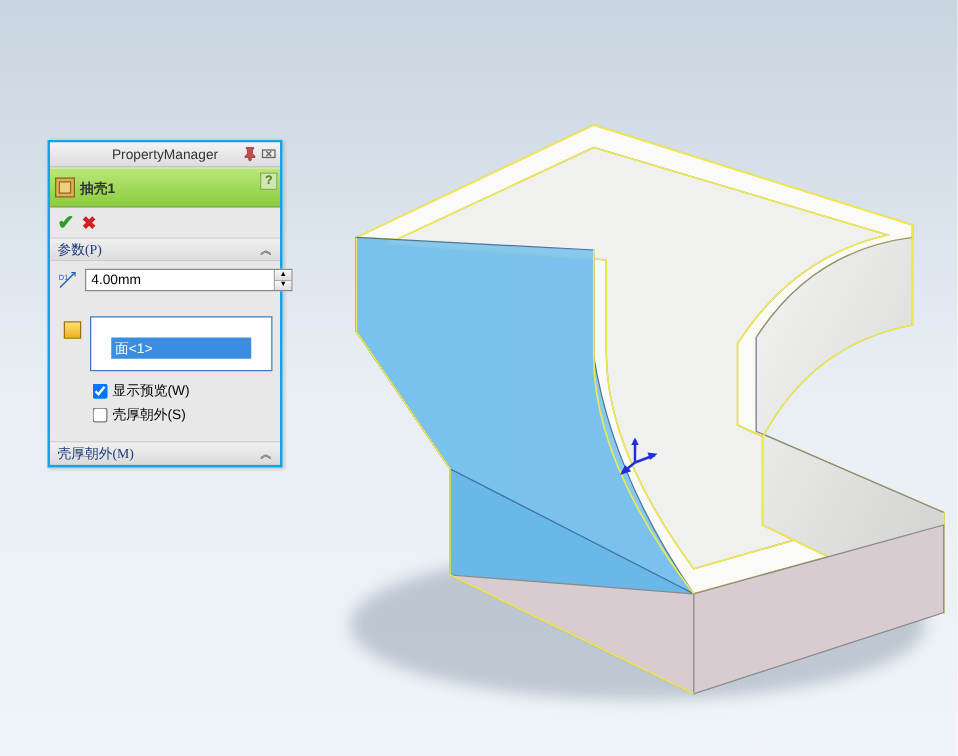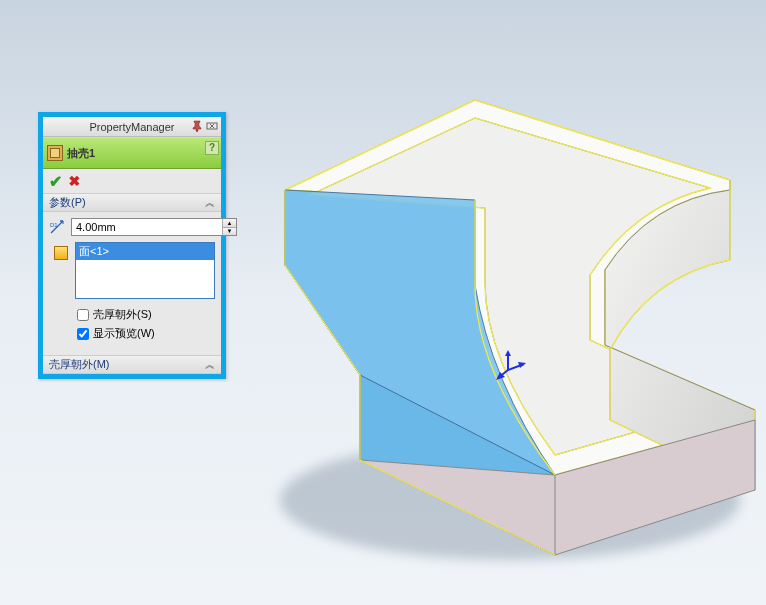--- a/index.html
+++ b/index.html
@@ -9,21 +9,21 @@
     font-family: "Microsoft YaHei", sans-serif;
     font-size: 11px;
     position: relative;
     overflow: hidden;
   }
   .panel {
     position: absolute;
     left: 38px; top: 112px;
     width: 188px;
     background: #e8e8e8;
-    border: 5px solid #0ea5e9;
+    border: 2px solid #0ea5e9;
     box-shadow: 1px 1px 3px rgba(0,0,0,0.2);
   }
   .pm-header {
     display: flex; align-items: center; justify-content: center;
     height: 20px;
     background: linear-gradient(to bottom, #f4f4f4, #dcdcdc);
     border-bottom: 1px solid #bbb;
     position: relative;
     font-size: 11px;
     color: #333;
@@ -86,26 +86,27 @@
   }
   .section-header {
     display: flex; align-items: center; justify-content: space-between;
     height: 18px;
     padding: 0 6px;
     background: linear-gradient(to bottom, #f0f0f0, #dcdcdc);
     border-bottom: 1px solid #ccc;
     font-size: 11px;
     color: #1a3a7a;
     cursor: pointer;
+    font-family: Liberation Serif, serif;
   }
   .chevron { color: #555; font-size: 10px; }
   .section-body { padding: 6px 6px 8px 6px; background: #e8e8e8; }
   .input-row {
     display: flex; align-items: center;
-    margin-bottom: 6px;
+    margin-bottom: 20px;
   }
   .dim-icon {
     width: 24px; height: 18px;
     display: inline-flex; align-items: center; justify-content: center;
     margin-right: 2px;
   }
   .dim-icon svg { width: 20px; height: 16px; }
   .spinner {
     flex: 1;
     display: flex;
@@ -138,24 +139,24 @@
     display: inline-flex; align-items: center; justify-content: center;
     margin-right: 2px; margin-top: 2px;
   }
   .face-icon-box {
     width: 14px; height: 14px;
     background: linear-gradient(to bottom, #ffe070, #f0b020);
     border: 1px solid #a07010;
   }
   .face-list {
     flex: 1;
-    height: 57px;
+    height: 44px;
     background: #fff;
     border: 1px solid #3a7abd;
-    padding: 0;
+    padding: 16px;
     font-size: 11px;
   }
   .face-list .sel {
     background: #3a8de0;
     color: #fff;
     padding: 1px 3px;
     display: block;
   }
   .face-list-multi {
     flex: 1;
@@ -251,26 +252,26 @@
       <div class="face-row">
         <span class="face-icon">
           <span class="face-icon-box"></span>
         </span>
         <div class="face-list">
           <span class="sel">面&lt;1&gt;</span>
         </div>
       </div>
       <div class="spacer"></div>
       <div class="check-row">
+        <input type="checkbox" checked="" style="">
+        <span>显示预览(W)</span>
+      </div>
+      <div class="check-row">
         <input type="checkbox" style="">
         <span>壳厚朝外(S)</span>
-      </div>
-      <div class="check-row">
-        <input type="checkbox" checked="" style="">
-        <span>显示预览(W)</span>
       </div>
     </div>
   </div>
 
   <div class="section">
     <div class="section-header">
       <span>壳厚朝外(M)</span>
       <span class="chevron">︽</span>
     </div>
   </div>

